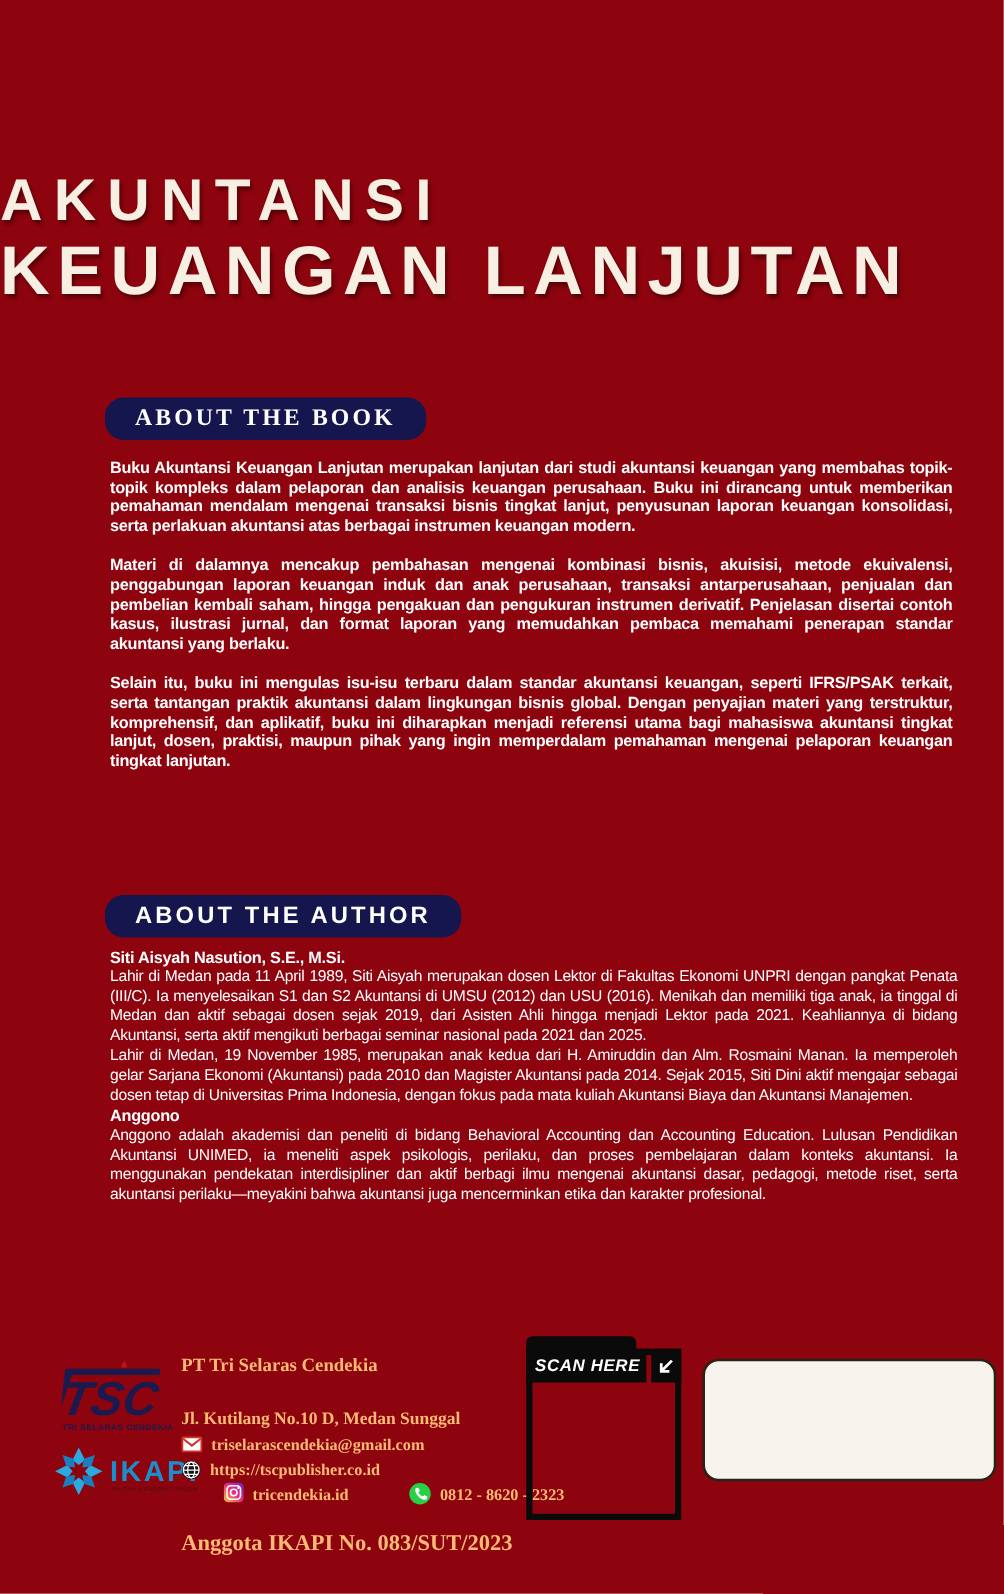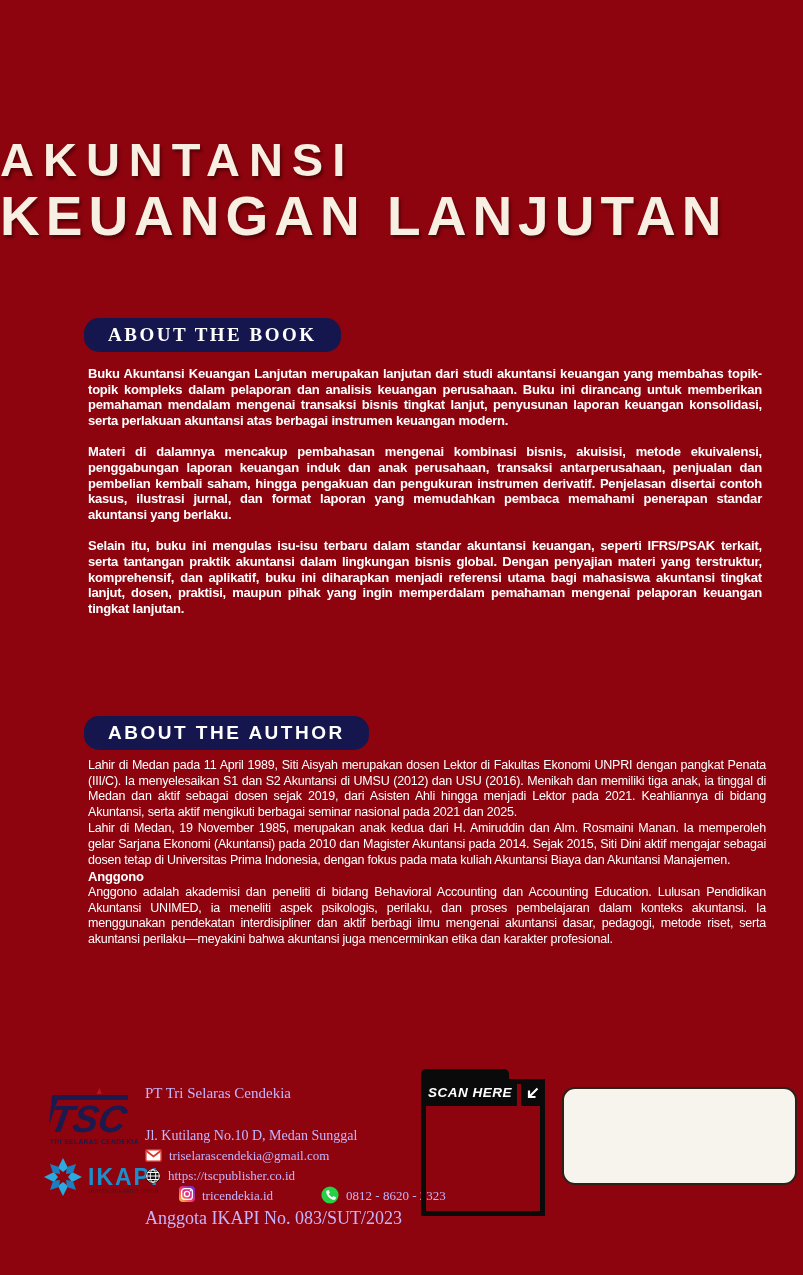--- a/index.html
+++ b/index.html
@@ -40,29 +40,29 @@
     color:#FFFFFF;font-size:12.5px;line-height:15.6px;
     letter-spacing:-0.2px;text-align:justify;
   }
   .authors h3{margin:0;font-size:13px;line-height:16px;letter-spacing:-0.2px;}
   .authors p{margin:0 0 1px 0;font-weight:normal;}
   
   .tsc-logo{position:absolute;left:40px;top:1086px;}
   .ikapi-logo{position:absolute;left:38px;top:1152px;}
   .pub-block{
     position:absolute;left:145px;top:1084px;width:290px;
-    color:#c4b5fd;font-family:"Liberation Serif",serif;font-weight:normal;
+    color:#fdba74;font-family:"Liberation Serif",serif;font-weight:bold;
   }
   .pub-name{font-size:15px;line-height:19px;}
   .pub-address{font-size:14px;line-height:18px;margin-top:24px;}
   .pub-row{display:flex;align-items:center;gap:7px;font-size:13px;line-height:19px;margin-top:1px;}
   .pub-row .txt{white-space:nowrap;}
   .row-split{display:flex;align-items:flex-start;gap:7px;padding-left:34px;}
   .row-gap{width:48px;}
-  .ikapi-line{font-size:18px;line-height:22px;margin-top:2px;white-space:nowrap;}
+  .ikapi-line{font-size:18px;line-height:22px;margin-top:18px;white-space:nowrap;}
   .icon{flex:0 0 auto;display:inline-flex;}
   
   .scanbox{position:absolute;left:421px;top:1069px;width:124px;height:147px;font-style:italic;}
   .scan-tab{position:absolute;top:0;left:0;width:88px;height:14px;background:#0A0A0A;border-radius:5px 5px 0 0;}
   .scan-frame{position:absolute;top:10px;left:0;right:0;bottom:0;border:5px solid #0A0A0A;}
   .scan-bar{
     position:absolute;top:10px;left:0;width:96px;height:27px;background:#0A0A0A;
     display:flex;align-items:center;padding-left:7px;box-sizing:border-box;
   }
   .scan-label{color:#FFFFFF;font-weight:bold;font-size:13.5px;letter-spacing:.5px;white-space:nowrap;}
@@ -93,20 +93,21 @@
   <div class="book-copy">
     <p>Buku Akuntansi Keuangan Lanjutan merupakan lanjutan dari studi akuntansi keuangan yang membahas topik-topik kompleks dalam pelaporan dan analisis keuangan perusahaan. Buku ini dirancang untuk memberikan pemahaman mendalam mengenai transaksi bisnis tingkat lanjut, penyusunan laporan keuangan konsolidasi, serta perlakuan akuntansi atas berbagai instrumen keuangan modern.</p>
     <p>Materi di dalamnya mencakup pembahasan mengenai kombinasi bisnis, akuisisi, metode ekuivalensi, penggabungan laporan keuangan induk dan anak perusahaan, transaksi antarperusahaan, penjualan dan pembelian kembali saham, hingga pengakuan dan pengukuran instrumen derivatif. Penjelasan disertai contoh kasus, ilustrasi jurnal, dan format laporan yang memudahkan pembaca memahami penerapan standar akuntansi yang berlaku.</p>
     <p>Selain itu, buku ini mengulas isu-isu terbaru dalam standar akuntansi keuangan, seperti IFRS/PSAK terkait, serta tantangan praktik akuntansi dalam lingkungan bisnis global. Dengan penyajian materi yang terstruktur, komprehensif, dan aplikatif, buku ini diharapkan menjadi referensi utama bagi mahasiswa akuntansi tingkat lanjut, dosen, praktisi, maupun pihak yang ingin memperdalam pemahaman mengenai pelaporan keuangan tingkat lanjutan.</p>
   </div>
 
   <div class="badge badge-author">
     <span>ABOUT THE AUTHOR</span>
   </div>
   <div class="authors">
+    <h3>Siti Aisyah Nasution, S.E., M.Si.</h3>
     <p>Lahir di Medan pada 11 April 1989, Siti Aisyah merupakan dosen Lektor di Fakultas Ekonomi UNPRI dengan pangkat Penata (III/C). Ia menyelesaikan S1 dan S2 Akuntansi di UMSU (2012) dan USU (2016). Menikah dan memiliki tiga anak, ia tinggal di Medan dan aktif sebagai dosen sejak 2019, dari Asisten Ahli hingga menjadi Lektor pada 2021. Keahliannya di bidang Akuntansi, serta aktif mengikuti berbagai seminar nasional pada 2021 dan 2025.</p>
     <p>Lahir di Medan, 19 November 1985, merupakan anak kedua dari H. Amiruddin dan Alm. Rosmaini Manan. Ia memperoleh gelar Sarjana Ekonomi (Akuntansi) pada 2010 dan Magister Akuntansi pada 2014. Sejak 2015, Siti Dini aktif mengajar sebagai dosen tetap di Universitas Prima Indonesia, dengan fokus pada mata kuliah Akuntansi Biaya dan Akuntansi Manajemen.</p>
     <h3>Anggono</h3>
     <p>Anggono adalah akademisi dan peneliti di bidang Behavioral Accounting dan Accounting Education. Lulusan Pendidikan Akuntansi UNIMED, ia meneliti aspek psikologis, perilaku, dan proses pembelajaran dalam konteks akuntansi. Ia menggunakan pendekatan interdisipliner dan aktif berbagi ilmu mengenai akuntansi dasar, pedagogi, metode riset, serta akuntansi perilaku—meyakini bahwa akuntansi juga mencerminkan etika dan karakter profesional.</p>
   </div>
 
   <div class="tsc-logo">
     <svg width="98" height="64" viewBox="0 0 98 64">
       <g transform="skewX(-10)">
         <polygon points="60,2 63,8 58,8" fill="#C1121F"></polygon>

